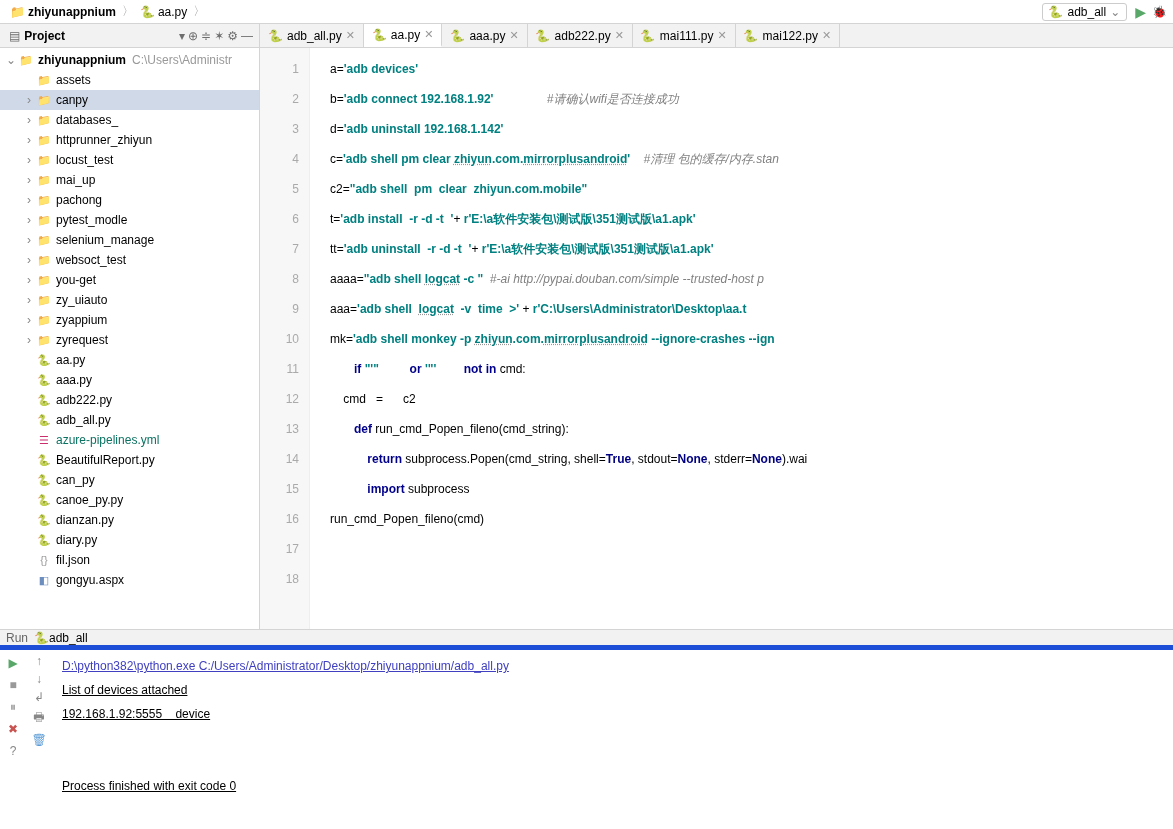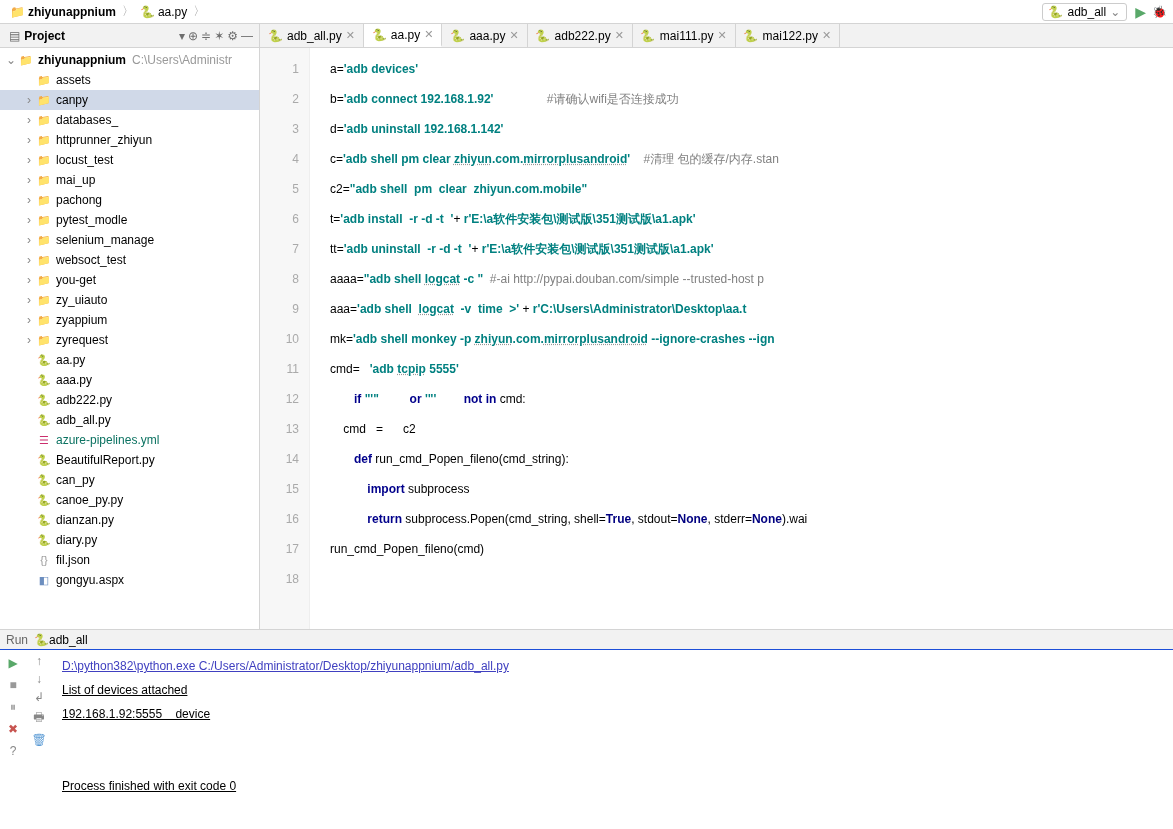--- a/index.html
+++ b/index.html
@@ -36,25 +36,25 @@
 .tab .close { color: #999; font-size: 11px; }
 .editor { flex: 1; display: flex; overflow: hidden; font-family: Consolas, "Courier New", monospace; font-size: 16px; }
 .gutter { width: 50px; background: #f7f7f7; color: #aaa; text-align: right; padding: 6px 10px 6px 0; border-right: 1px solid #eee; }
 .gutter div { height: 30px; line-height: 30px; }
 .code { flex: 1; padding: 6px 0 6px 20px; overflow: hidden; }
 .code .line { height: 30px; line-height: 30px; white-space: pre; }
 .str { color: #008080; font-weight: bold; }
 .kw { color: #00008b; font-weight: bold; padding-left: 24px; }
 .kw2 { color: #000080; font-weight: bold; }
 .fn { color: #000; }
-.cmt { color: #808080; }
+.cmt { color: #808080; font-style: italic; }
 .op { color: #000; }
 .under { text-decoration: underline dotted #999; }
 .run-panel { height: 200px; border-top: 1px solid #d4d4d4; display: flex; flex-direction: column; }
-.run-header { height: 20px; display: flex; align-items: center; padding: 0 6px; background: #f2f2f2; border-bottom: 1px solid #1d4ed8; }
+.run-header { height: 20px; display: flex; align-items: center; padding: 0 6px; background: #f2f2f2; border-bottom: 5px solid #1d4ed8; }
 .run-body { flex: 1; display: flex; }
 .run-toolbar { width: 26px; display: flex; flex-direction: column; align-items: center; padding-top: 4px; gap: 4px; }
 .run-toolbar .tb-btn { width: 18px; height: 18px; display: flex; align-items: center; justify-content: center; cursor: pointer; }
 .run-toolbar2 { width: 26px; display: flex; flex-direction: column; align-items: center; padding-top: 4px; gap: 4px; }
 .console { flex: 1; font-family: Consolas, "Courier New", monospace; font-size: 16px; padding: 4px 10px; }
 .console .cline { height: 24px; line-height: 24px; white-space: pre; text-decoration: underline; }
 .console .cmd-line { color: #4040c0; }
 </style>
 </head>
 <body>
@@ -293,26 +293,25 @@
           <div class="line">a=<span class="str">'adb devices'</span></div>
           <div class="line">b=<span class="str">'adb connect 192.168.1.92'</span>                <span class="cmt">#请确认wifi是否连接成功</span></div>
           <div class="line">d=<span class="str">'adb uninstall 192.168.1.142'</span></div>
           <div class="line">c=<span class="str">'adb shell pm clear <span class="under">zhiyun</span>.com.<span class="under">mirrorplusandroid</span>'</span>    <span class="cmt">#清理 包的缓存/内存.stan</span></div>
           <div class="line">c2=<span class="str">"adb shell  pm  clear  zhiyun.com.mobile"</span></div>
           <div class="line">t=<span class="str">'adb install  -r -d -t  '</span>+ <span class="str">r'E:\a软件安装包\测试版\351测试版\a1.apk'</span></div>
           <div class="line">tt=<span class="str">'adb uninstall  -r -d -t  '</span>+ <span class="str">r'E:\a软件安装包\测试版\351测试版\a1.apk'</span></div>
           <div class="line">aaaa=<span class="str">"adb shell <span class="under">logcat</span> -c "</span>  <span class="cmt">#-ai http://pypai.douban.com/simple --trusted-host p</span></div>
           <div class="line">aaa=<span class="str">'adb shell  <span class="under">logcat</span>  -v  time  &gt;'</span> + <span class="str">r'C:\Users\Administrator\Desktop\aa.t</span></div>
           <div class="line">mk=<span class="str">'adb shell monkey -p <span class="under">zhiyun</span>.com.<span class="under">mirrorplusandroid</span> --ignore-crashes --ign</span></div>
-          <div class="line">cmd=   <span class="str">'adb <span class="under">tcpip</span> 5555'</span></div>
           <div class="line"><span class="kw">if </span><span class="str">"'"</span>  <span class="kw">or</span> <span class="str">'"'</span> <span class="kw">not in</span> cmd:</div>
           <div class="line">    cmd   =      c2</div>
           <div class="line"><span class="kw">def </span><span class="fn">run_cmd_Popen_fileno</span>(cmd_string):</div>
+          <div class="line">    <span class="kw">return </span>subprocess.Popen(cmd_string, <span class="op">shell</span>=<span class="kw2">True</span>, <span class="op">stdout</span>=<span class="kw2">None</span>, <span class="op">stderr</span>=<span class="kw2">None</span>).wai</div>
           <div class="line">    <span class="kw">import </span>subprocess</div>
-          <div class="line">    <span class="kw">return </span>subprocess.Popen(cmd_string, <span class="op">shell</span>=<span class="kw2">True</span>, <span class="op">stdout</span>=<span class="kw2">None</span>, <span class="op">stderr</span>=<span class="kw2">None</span>).wai</div>
           <div class="line">run_cmd_Popen_fileno(cmd)</div>
         </div>
     </div>
   </div>
 
 </div>
 
 <div class="run-panel">
   <div class="run-header">
     <span style="color:#666">Run</span>

